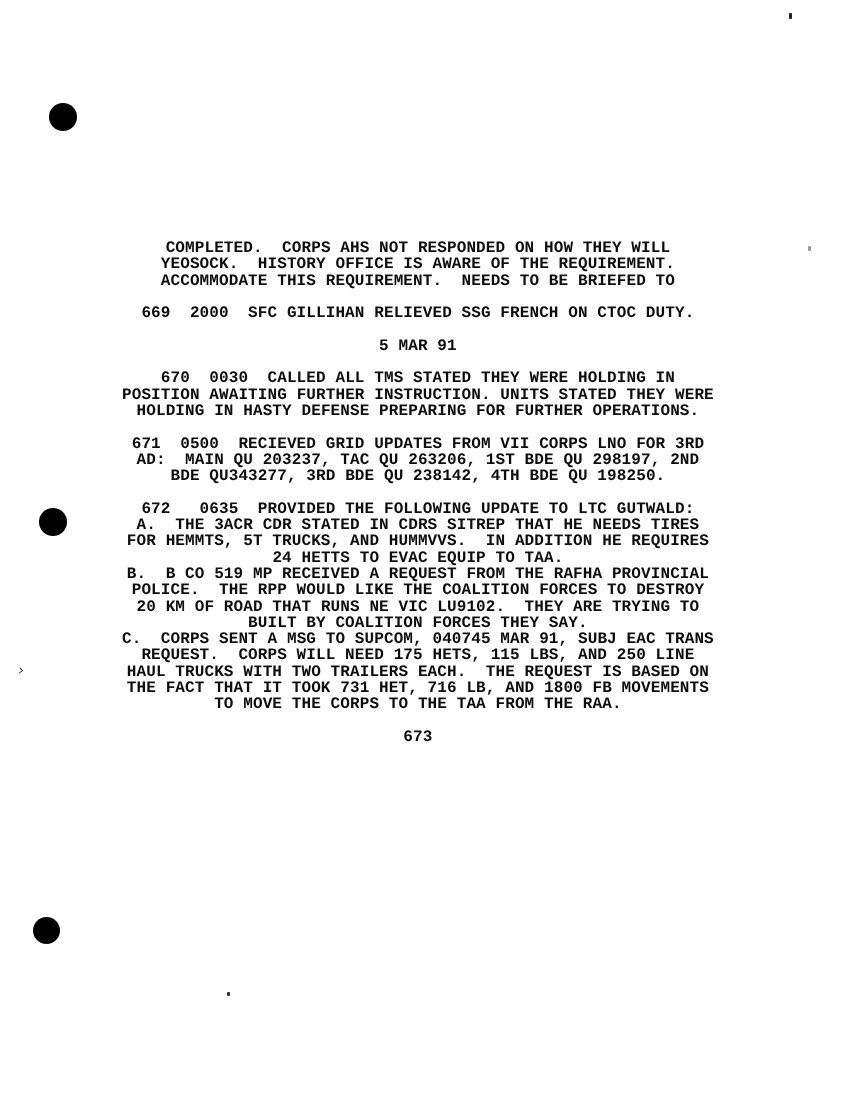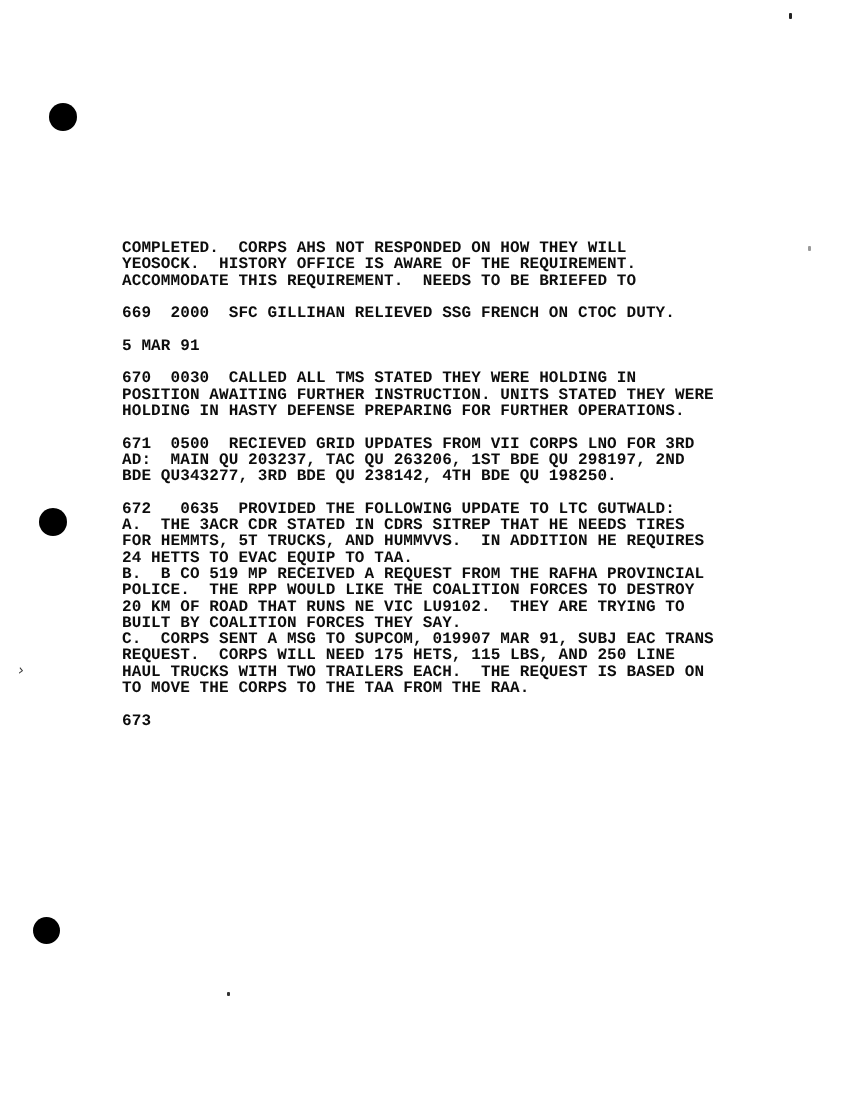--- a/index.html
+++ b/index.html
@@ -18,20 +18,21 @@
     position: absolute;
     left: 122px;
     top: 240px;
     font-family: "Liberation Mono", "DejaVu Sans Mono", monospace;
     font-size: 16px;
     font-weight: 700;
     line-height: 16.3px;
     letter-spacing: 0.1px;
     color: #0d0d0d;
     text-rendering: geometricPrecision;
+    text-align: center;
   }
   .block { margin: 0 0 16.3px 0; }
   .line  { white-space: pre; height: 16.3px; }
   .punch {
     position: absolute;
     background: #000000;
     border-radius: 50%;
   }
   .speck { position: absolute; border-radius: 1px; }
   .pen-mark {
@@ -75,23 +76,24 @@
       </div>
       <div class="block">
         <div class="line">672   0635  PROVIDED THE FOLLOWING UPDATE TO LTC GUTWALD:</div>
         <div class="line">A.  THE 3ACR CDR STATED IN CDRS SITREP THAT HE NEEDS TIRES</div>
         <div class="line">FOR HEMMTS, 5T TRUCKS, AND HUMMVVS.  IN ADDITION HE REQUIRES</div>
         <div class="line">24 HETTS TO EVAC EQUIP TO TAA.</div>
         <div class="line">B.  B CO 519 MP RECEIVED A REQUEST FROM THE RAFHA PROVINCIAL</div>
         <div class="line">POLICE.  THE RPP WOULD LIKE THE COALITION FORCES TO DESTROY</div>
         <div class="line">20 KM OF ROAD THAT RUNS NE VIC LU9102.  THEY ARE TRYING TO</div>
         <div class="line">BUILT BY COALITION FORCES THEY SAY.</div>
-        <div class="line">C.  CORPS SENT A MSG TO SUPCOM, 019907 MAR 91, SUBJ EAC TRANS</div>
+        <div class="line">C.  CORPS SENT A MSG TO SUPCOM, 040745 MAR 91, SUBJ EAC TRANS</div>
         <div class="line">REQUEST.  CORPS WILL NEED 175 HETS, 115 LBS, AND 250 LINE</div>
         <div class="line">HAUL TRUCKS WITH TWO TRAILERS EACH.  THE REQUEST IS BASED ON</div>
+        <div class="line">THE FACT THAT IT TOOK 731 HET, 716 LB, AND 1800 FB MOVEMENTS</div>
         <div class="line">TO MOVE THE CORPS TO THE TAA FROM THE RAA.</div>
       </div>
       <div class="block">
         <div class="line">673</div>
       </div>
     </div>
   <div>
       <div class="speck" style="left: 789px; top: 13px; width: 3px; height: 6px; background: rgb(34, 34, 34);"></div>
       <div class="speck" style="left: 808px; top: 246px; width: 3px; height: 5px; background: rgb(154, 154, 154);"></div>
       <div class="speck" style="left: 227px; top: 992px; width: 3px; height: 4px; background: rgb(51, 51, 51);"></div>

